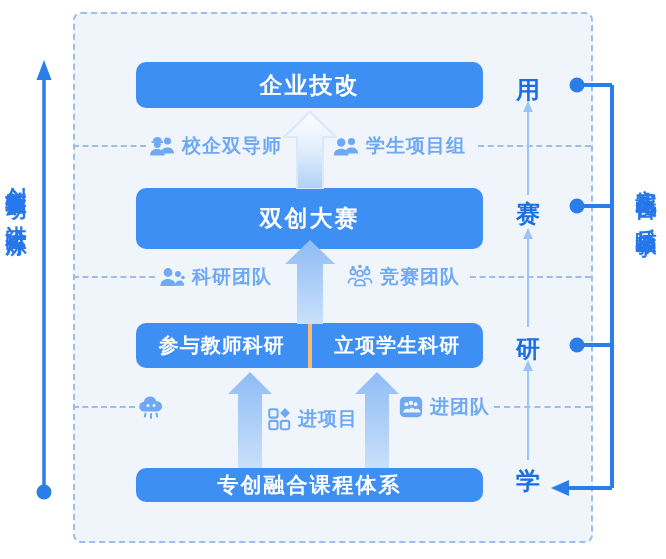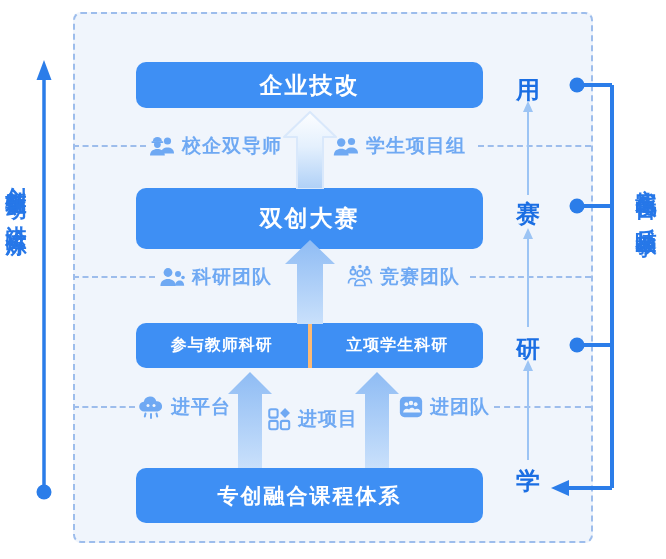--- a/index.html
+++ b/index.html
@@ -9,22 +9,22 @@
   
   .panel{position:absolute;left:73px;top:12px;width:516px;height:527px;
     background:var(--panel-bg,#F0F5FC);
     border:2px dashed var(--dash-blue,#9DBDEC);border-radius:8px;}
 
   
   .fbox{position:absolute;left:136px;width:347px;display:flex;align-items:center;justify-content:center;
     background:var(--box-blue,#3E8FF4);border-radius:10px;color:#fff;font-weight:bold;letter-spacing:2px;}
   .fbox.top{top:62px;height:46px;font-size:23px;}
   .fbox.second{top:188px;height:61px;font-size:23px;}
-  .fbox.third{top:323px;height:45px;font-size:16px;padding:0;letter-spacing:1px;}
-  .fbox.bottom{top:468px;height:55px;font-size:21px;}
+  .fbox.third{top:323px;height:45px;font-size:20px;padding:0;letter-spacing:1px;}
+  .fbox.bottom{top:468px;height:34px;font-size:21px;}
   .fbox.third .cell{flex:1;display:flex;align-items:center;justify-content:center;height:100%;}
   .fbox.third .cell+.cell{border-left:4px solid #fdba74;}
 
   
   .dash-seg{position:absolute;height:0;border-top:2px dashed var(--dash-blue,#9DBDEC);}
 
   
   .ilabel{position:absolute;display:flex;align-items:center;gap:6px;height:30px;
     color:var(--label-blue,#6FA9F3);font-weight:bold;font-size:19px;letter-spacing:1px;white-space:nowrap;}
   .ilabel svg{display:block;}
@@ -166,21 +166,20 @@
     <svg width="28" height="28" viewBox="0 0 28 28">
       <path fill="currentColor" d="M7.4 18.5a4.9 4.9 0 0 1-.6-9.8 6.4 6.4 0 0 1 12.5-.4 5.1 5.1 0 0 1 1.3 10.2z"></path>
       <circle cx="11" cy="12.5" r="1.5" fill="#F0F5FC"></circle>
       <circle cx="17" cy="12.5" r="1.5" fill="#F0F5FC"></circle>
       <g stroke="currentColor" stroke-width="2" stroke-linecap="round">
         <line x1="8.5" y1="20.5" x2="7.8" y2="23.5"></line>
         <line x1="14" y1="21" x2="14" y2="25"></line>
         <line x1="19.5" y1="20.5" x2="20.2" y2="23.5"></line>
       </g>
     </svg>
-    <span>进平台</span>
   </div>
   <div class="ilabel" style="left:266px;top:404px;">
     <svg width="26" height="26" viewBox="0 0 28 28">
       <g fill="none" stroke="currentColor" stroke-width="2.2">
         <rect x="3.5" y="3.5" width="9" height="9" rx="2"></rect>
         <rect x="3.5" y="16" width="9" height="9" rx="2"></rect>
         <rect x="16" y="16" width="9" height="9" rx="2"></rect>
       </g>
       <path fill="currentColor" d="M20.5 2.2l5.3 5.3-5.3 5.3-5.3-5.3z"></path>
     </svg>

